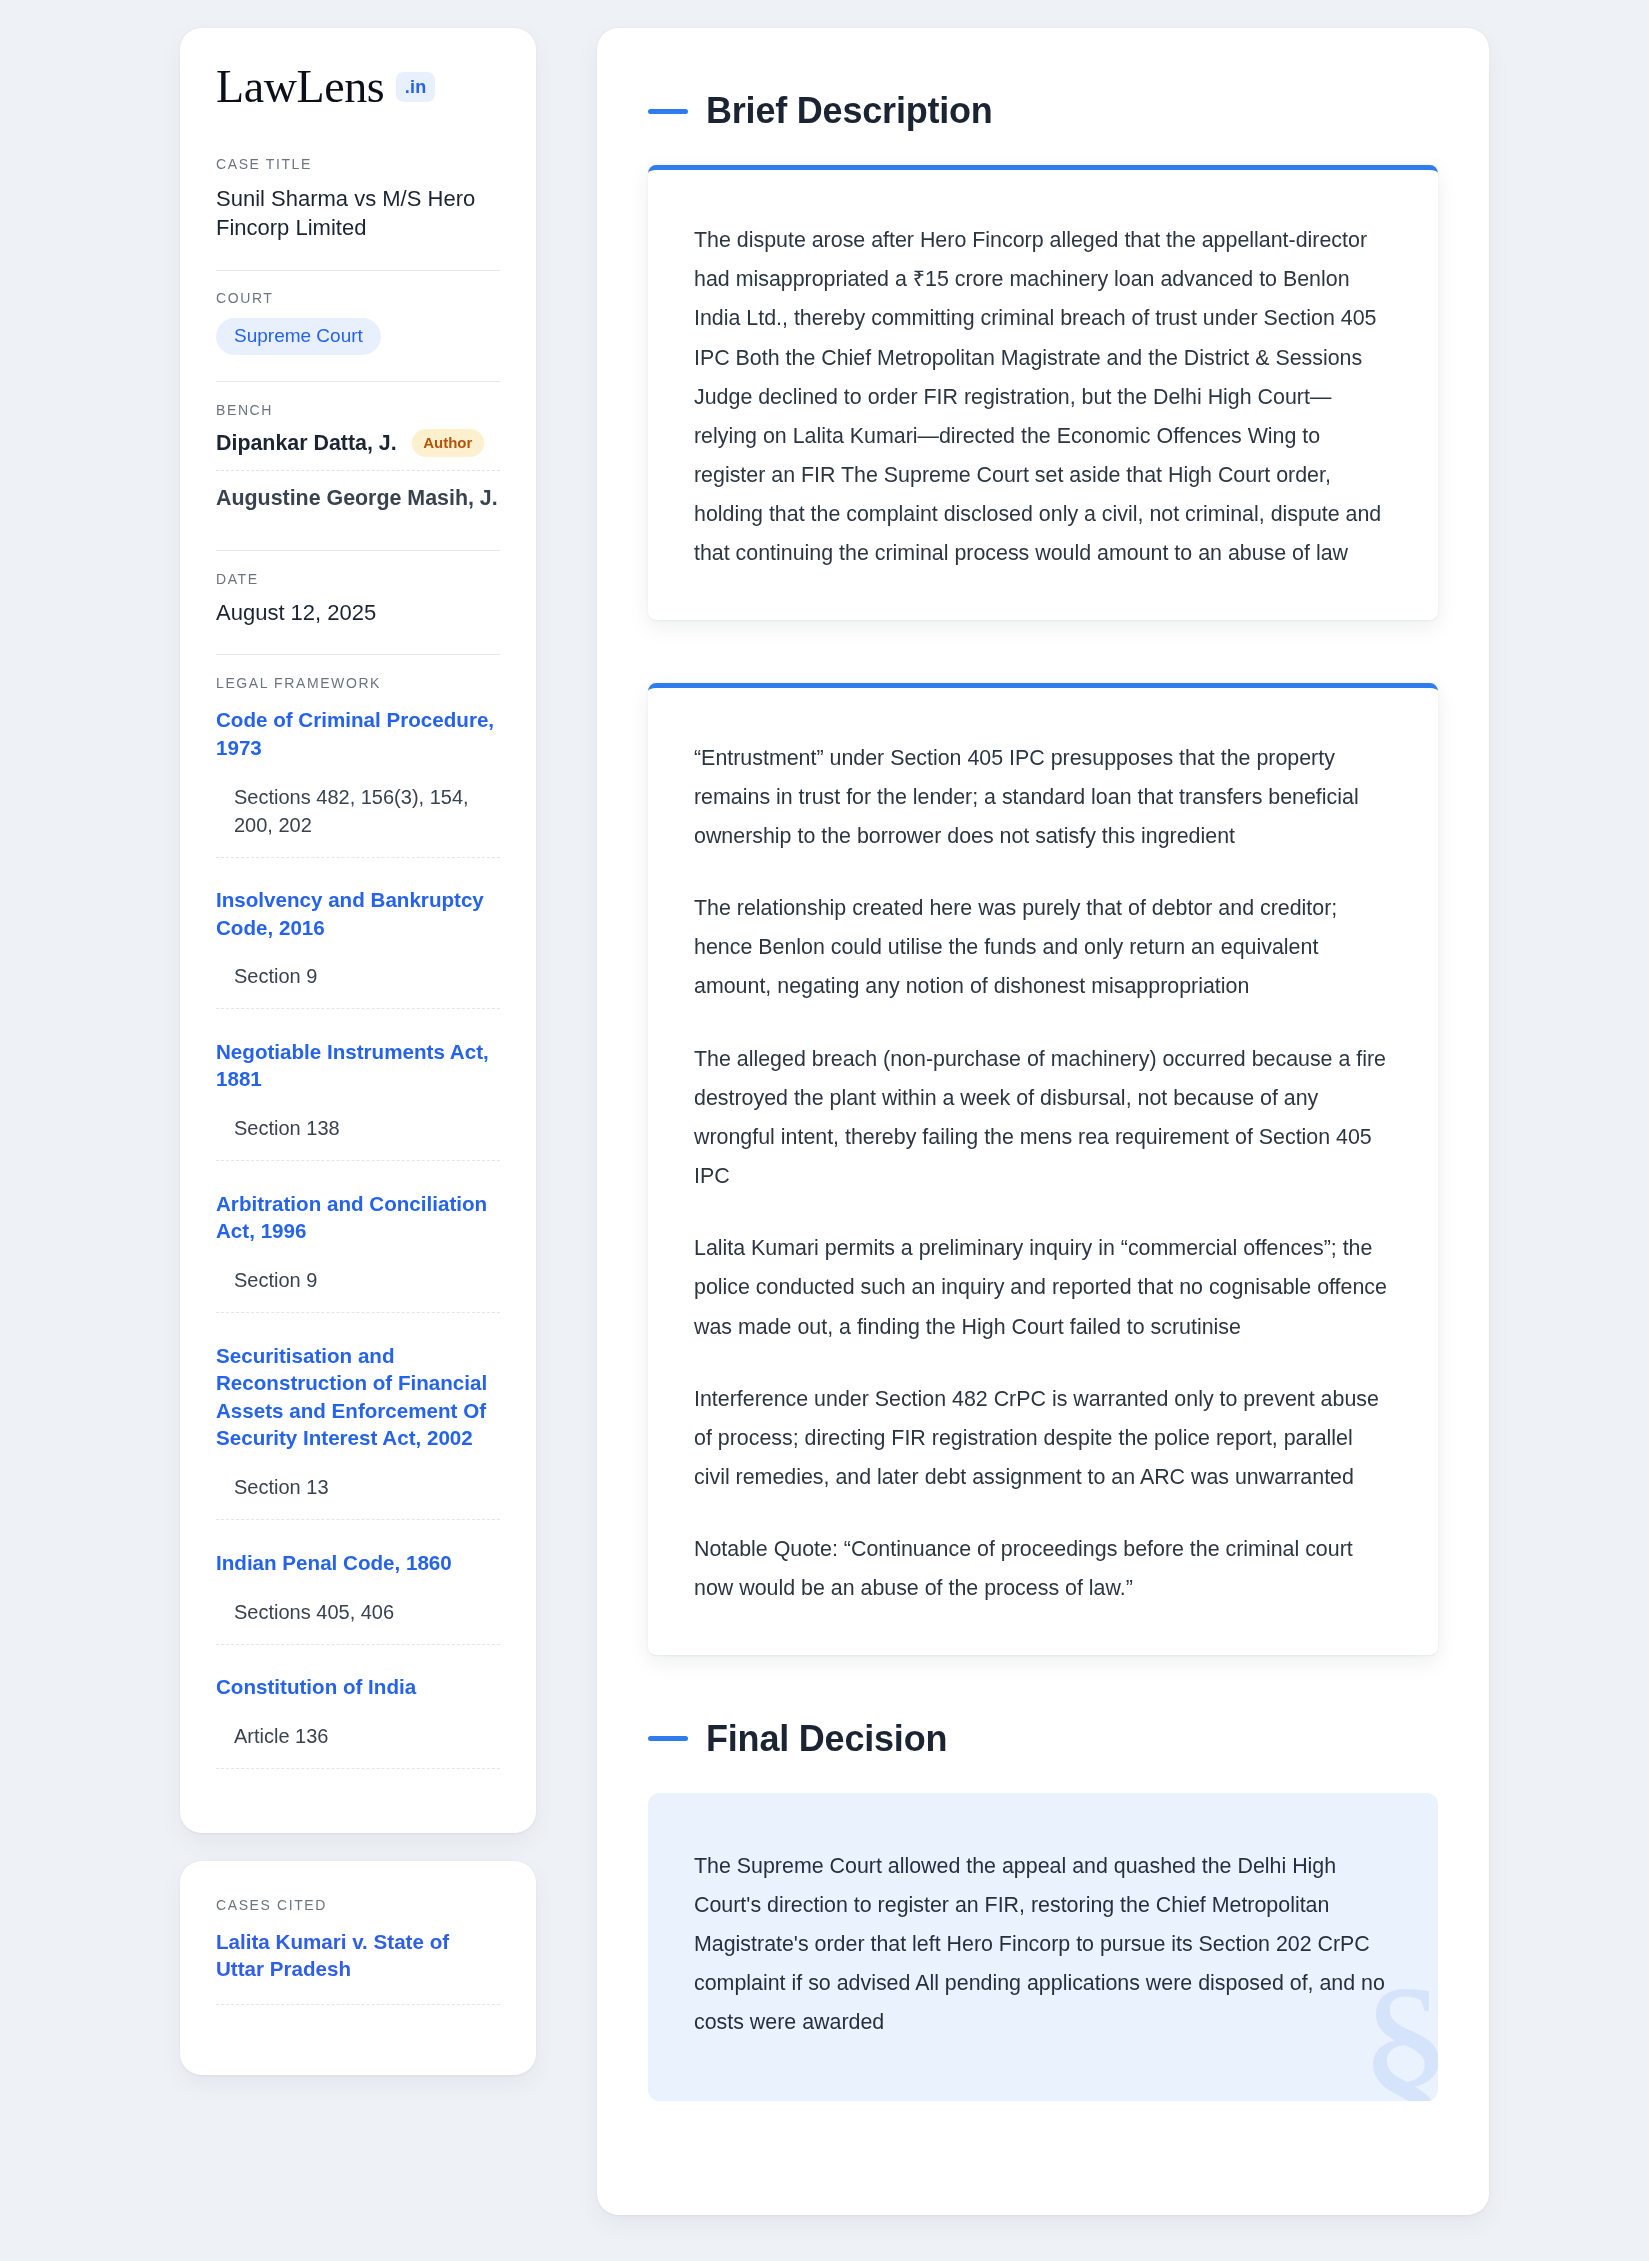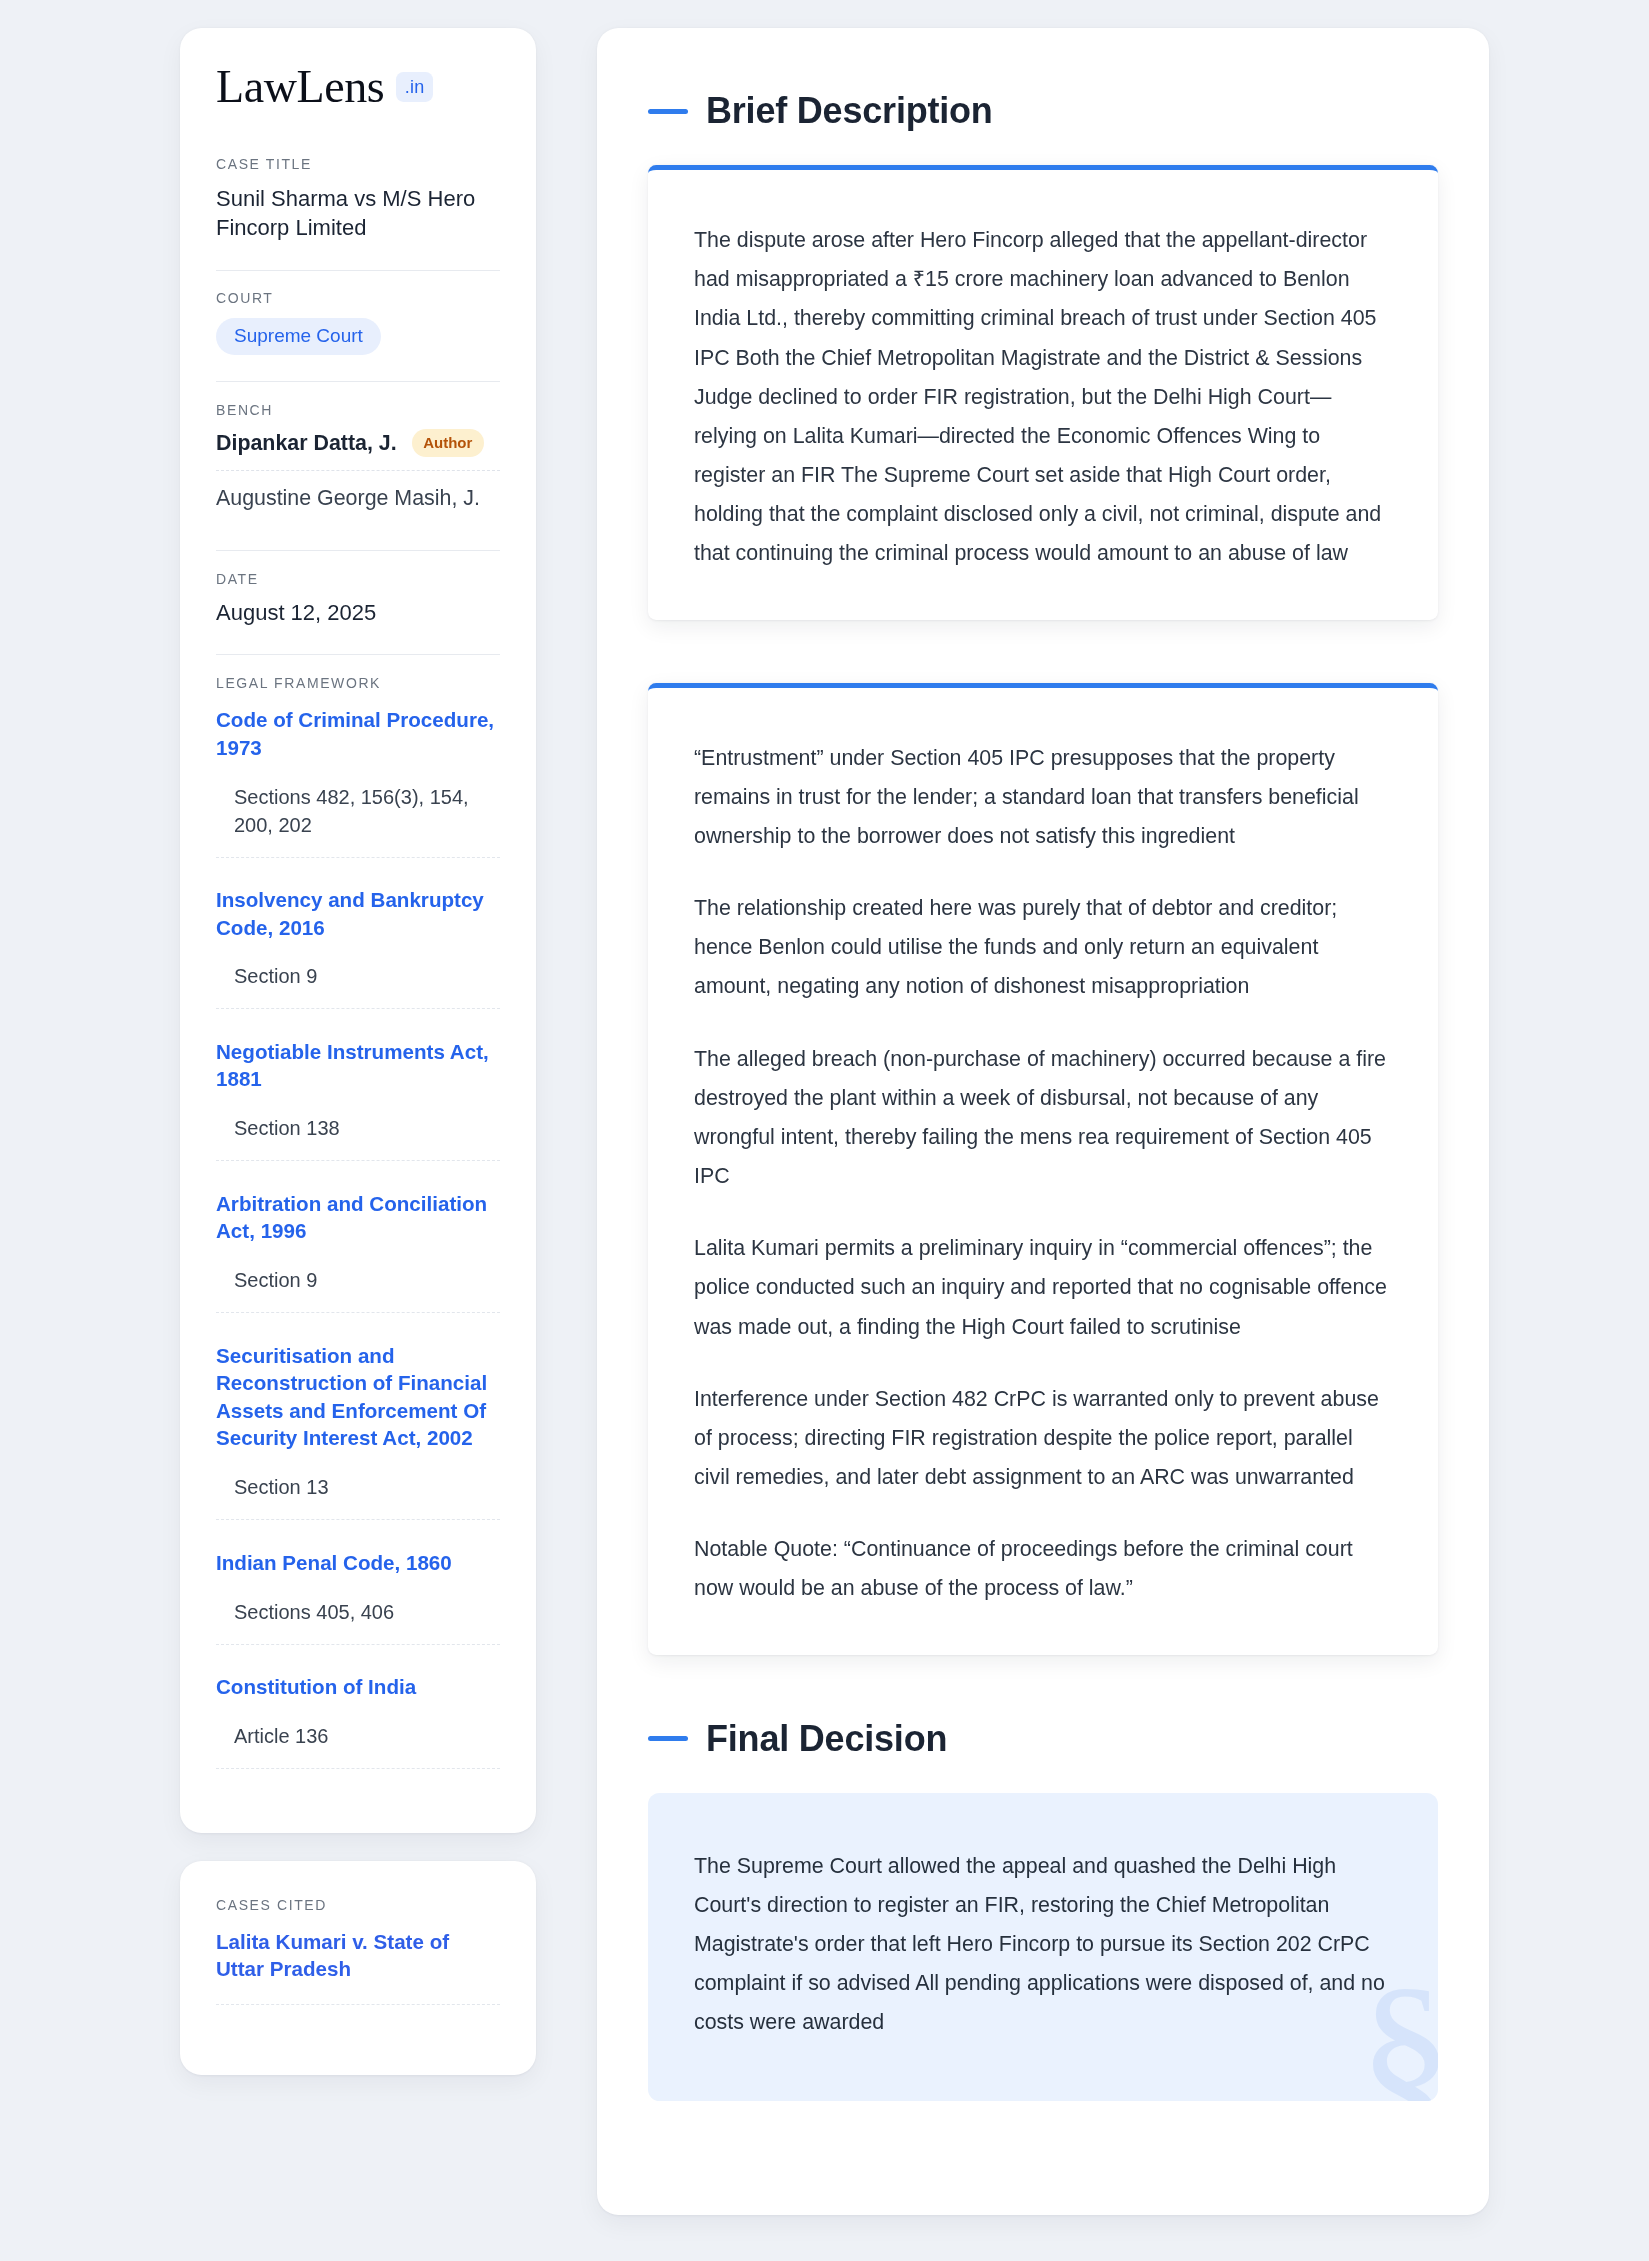--- a/index.html
+++ b/index.html
@@ -51,21 +51,21 @@
     font-family: "Liberation Serif", serif;
     font-size: 46px;
     line-height: 1;
     color: #0b0f19;
     letter-spacing: -0.4px;
   }
   .logo-tld {
     background: #e8effd;
     color: #2563eb;
     font-size: 18px;
-    font-weight: 400;
+    font-weight: 700;
     border-radius: 7.4px;
     padding: 5.8px 9px 6.6px 9px;
     line-height: 1;
     letter-spacing: 0.2px;
   }
 
   .field { padding-bottom: 8.2px; }
 
   .field-label {
     font-size: 14px;
@@ -103,21 +103,21 @@
     display: flex;
     align-items: center;
     gap: 15px;
     padding-bottom: 13px;
   }
   .bench-name {
     font-size: 21.4px;
     color: #1b2433;
     font-weight: 700;
   }
-  .bench-name.plain { font-weight: 400; color: #39424f; text-align: right; }
+  .bench-name.plain { font-weight: 700; color: #39424f; text-align: right; }
   .badge-author {
     background: #fdf0cf;
     color: #b45309;
     font-size: 15px;
     font-weight: 700;
     border-radius: 824px;
     padding: 5.8px 11.5px 6.6px 11.5px;
     line-height: 1;
   }
   .dashed {

